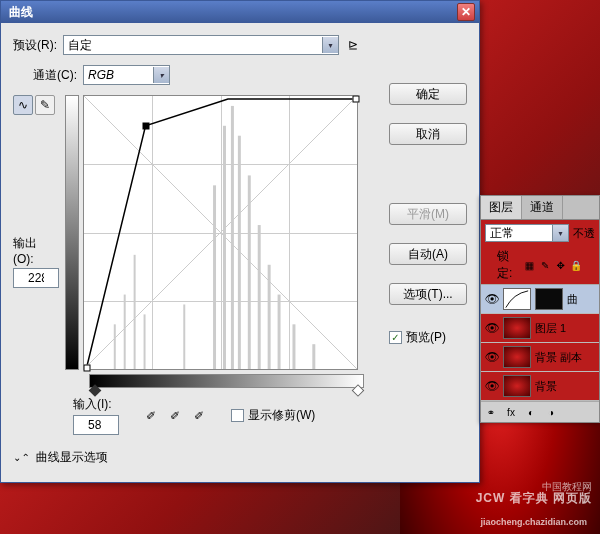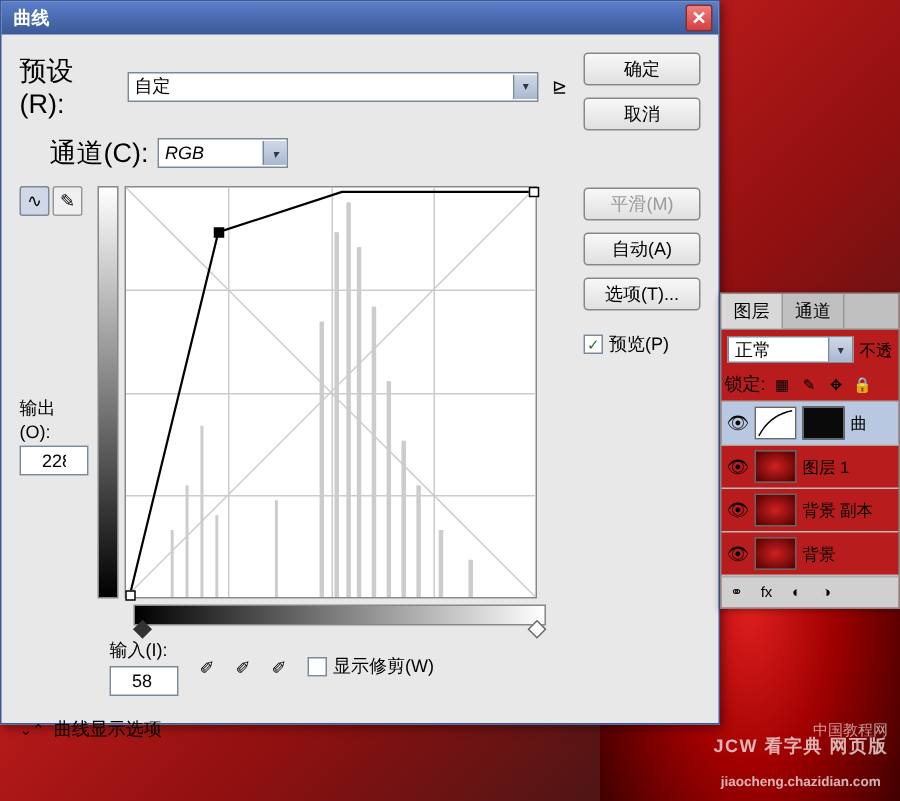--- a/index.html
+++ b/index.html
@@ -8,24 +8,24 @@
     .bg-image { position: absolute; inset: 0; background: linear-gradient(135deg, #b80000 0%, #d02020 30%, #901010 60%, #1a1a1a 100%); }
     .bg-rose { position: absolute; right: 0; top: 200px; width: 200px; height: 334px; background: radial-gradient(ellipse at 50% 60%, #e02020 0%, #a00000 40%, #600000 70%, #200000 100%); }
     
     .dialog { position: absolute; left: 0; top: 0; width: 480px; height: 483px; background: #e8e8e8; border: 1px solid #3b5998; box-shadow: 2px 2px 6px rgba(0,0,0,0.4); }
     .titlebar { height: 22px; background: linear-gradient(#5a7ec8, #3b5998); color: #fff; display: flex; align-items: center; padding: 0 4px 0 8px; }
     .titlebar-text { flex: 1; font-weight: bold; }
     .close-btn { width: 18px; height: 18px; background: linear-gradient(#f08080, #d04040); border: 1px solid #803030; border-radius: 2px; display: flex; align-items: center; justify-content: center; color: #fff; cursor: pointer; font-weight: bold; font-size: 11px; }
     
     .dialog-body { padding: 12px; display: flex; gap: 8px; height: calc(100% - 22px); }
     .left-col { flex: 1; }
-    .right-col { width: 78px; display: flex; flex-direction: column; gap: 8px; }
+    .right-col { width: 78px; display: flex; flex-direction: column; gap: 18px; margin-top: 48px; }
     
     .row { display: flex; align-items: center; gap: 6px; margin-bottom: 10px; }
-    .label { font-size: 18px; }
+    .label { font-size: 12px; }
     .select { height: 20px; border: 1px solid #7a8a99; background: #fff; padding: 0 4px; display: flex; align-items: center; justify-content: space-between; }
     .select-preset { width: 276px; }
     .select-channel { width: 87px; font-style: italic; }
     .dropdown-arrow { width: 16px; height: 16px; background: linear-gradient(#d0d8e8, #a8b8d0); border-left: 1px solid #7a8a99; margin-right: -4px; display: flex; align-items: center; justify-content: center; font-size: 8px; color: #334; }
     .preset-menu-icon { width: 16px; height: 16px; display: flex; align-items: center; justify-content: center; }
     
     .curves-area { display: flex; gap: 8px; }
     .tools-col { width: 44px; }
     .tool-btns { display: flex; gap: 2px; margin-bottom: 4px; }
     .tool-btn { width: 20px; height: 20px; border: 1px solid #999; background: #f0f0f0; display: flex; align-items: center; justify-content: center; cursor: pointer; border-radius: 2px; }
@@ -40,21 +40,21 @@
     .curve-point { width: 7px; height: 7px; background: #000; position: absolute; transform: translate(-50%, -50%); }
     
     .gradient-v { width: 14px; height: 275px; background: linear-gradient(to top, #000, #fff); border: 1px solid #888; }
     .gradient-h { width: 275px; height: 14px; background: linear-gradient(to right, #000, #fff); border: 1px solid #888; margin-left: 24px; margin-top: 4px; position: relative; }
     .slider-handle { position: absolute; width: 9px; height: 9px; background: #333; bottom: -8px; transform: translateX(-50%) rotate(45deg); }
     
     .output-box { margin-top: 12px; }
     .io-label { font-size: 12px; }
     .io-input { width: 46px; height: 20px; border: 1px solid #7a8a99; background: #fff; padding: 0 14px; margin-top: 2px; }
     
-    .input-row { display: flex; align-items: center; gap: 10px; margin-top: 8px; margin-left: 60px; }
+    .input-row { display: flex; align-items: center; gap: 23px; margin-top: 8px; margin-left: 60px; }
     .eyedroppers { display: flex; gap: 6px; }
     .eyedropper { width: 18px; height: 18px; display: flex; align-items: center; justify-content: center; cursor: pointer; border: 1px solid transparent; }
     
     .checkbox-row { display: flex; align-items: center; gap: 4px; }
     .checkbox { width: 13px; height: 13px; border: 1px solid #7a8a99; background: #fff; display: flex; align-items: center; justify-content: center; font-size: 10px; color: #2a7020; }
     .checkbox.checked::after { content: "✓"; }
     
     .expand-row { display: flex; align-items: center; gap: 6px; margin-top: 14px; cursor: pointer; }
     .expand-icon { font-size: 10px; }
     
@@ -62,21 +62,21 @@
     .btn.disabled { color: #999; }
     .spacer-sm { height: 22px; }
     
     
     .layers-panel { position: absolute; right: 0; top: 195px; width: 120px; background: #b91c1c; border: 1px solid #888; box-shadow: -1px 1px 4px rgba(0,0,0,0.3); }
     .tabs { display: flex; background: #c0c0c0; border-bottom: 1px solid #888; }
     .tab { padding: 3px 8px; font-size: 11px; cursor: pointer; border-right: 1px solid #999; }
     .tab.active { background: #d8d8d8; }
     .blend-row { display: flex; padding: 4px; gap: 4px; align-items: center; }
     .blend-select { flex: 1; }
-    .lock-row { display: flex; align-items: center; gap: 4px; padding: 2px 2px; font-size: 11px; border-bottom: 1px solid #aaa; }
+    .lock-row { display: flex; align-items: center; gap: 4px; padding: 2px 16px; font-size: 11px; border-bottom: 1px solid #aaa; }
     .lock-icon { width: 14px; height: 14px; display: flex; align-items: center; justify-content: center; font-size: 10px; }
     .layer { display: flex; align-items: center; padding: 3px 4px; border-bottom: 1px solid #bbb; gap: 4px; }
     .layer.active { background: #b8c8e0; }
     .layer-vis { width: 14px; height: 14px; display: flex; align-items: center; justify-content: center; }
     .layer-thumb { width: 28px; height: 22px; border: 1px solid #666; background: #888; }
     .layer-thumb.curves-thumb { background: #fff; position: relative; }
     .layer-thumb.mask-thumb { background: #0a0a0a; }
     .layer-thumb.rose { background: radial-gradient(#d02020, #500000); }
     .layer-name { font-size: 11px; }
     .layer-footer { display: flex; padding: 3px; gap: 6px; background: #d0d0d0; border-top: 1px solid #aaa; }

